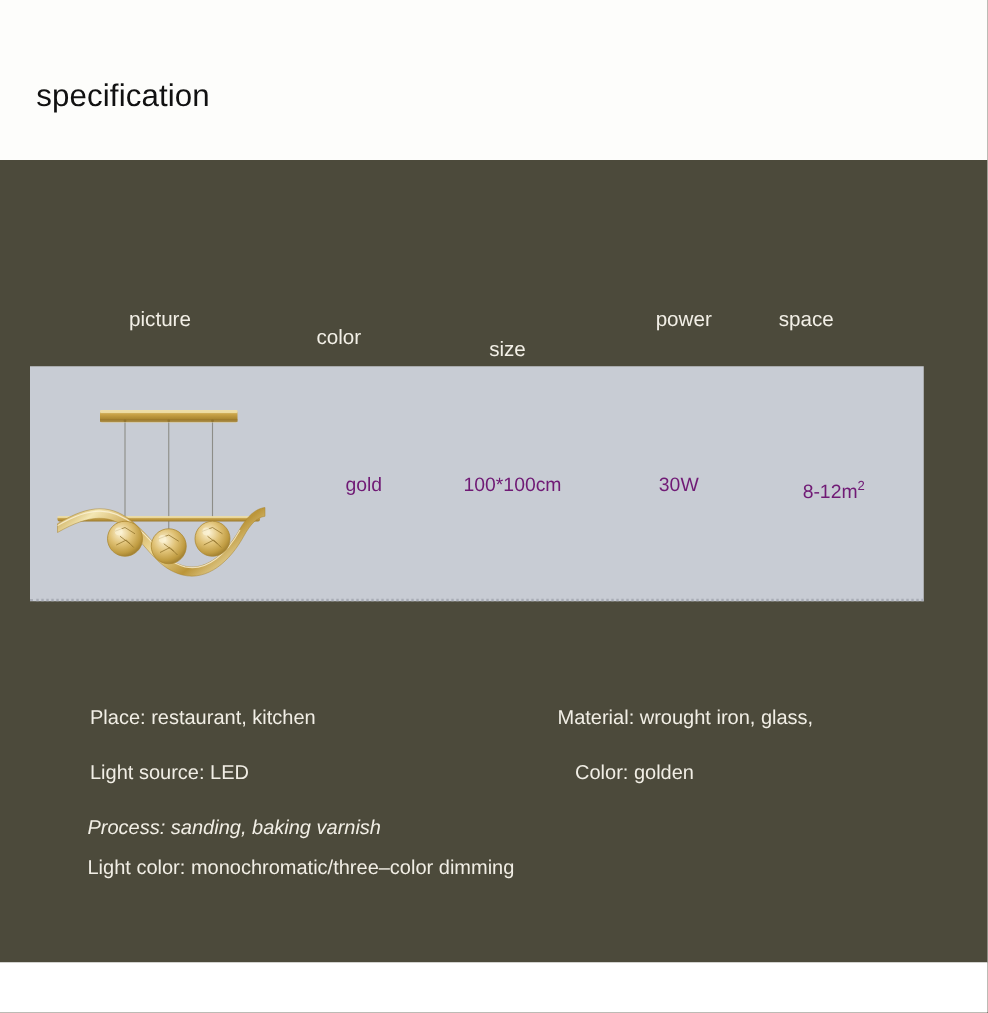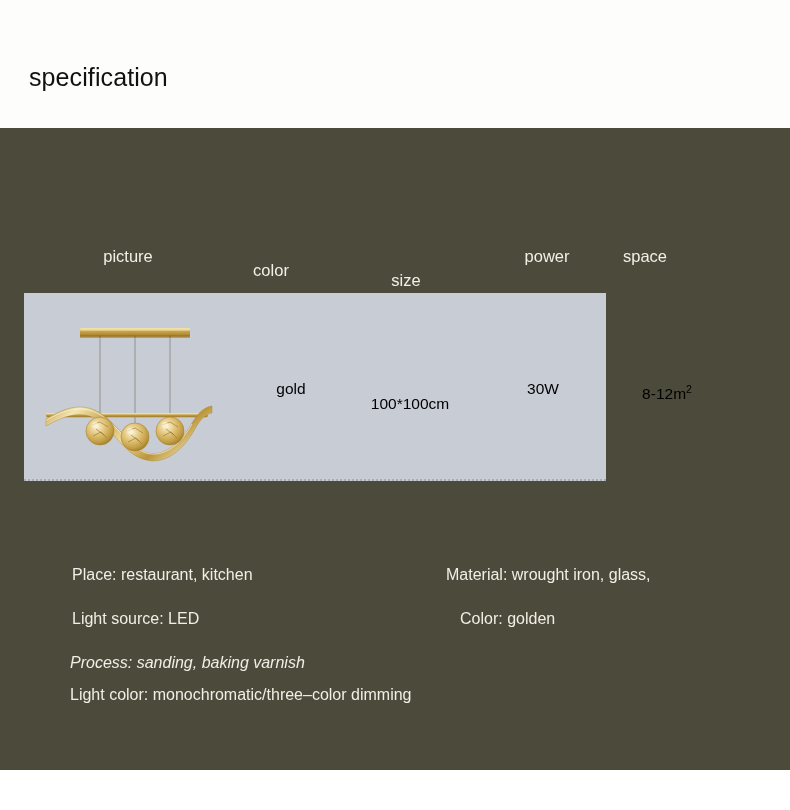--- a/index.html
+++ b/index.html
@@ -54,21 +54,21 @@
     width: 790px;
     height: 40px;
     background: #ffffff;
   }
 
   
   .spec-table {
     position: absolute;
     left: 24px;
     top: 245px;
-    width: 582px;
+    width: 715px;
   }
   .table-head {
     position: relative;
     height: 48px;
   }
   .th {
     position: absolute;
     top: 0;
     font-size: 16.5px;
     line-height: 22px;
@@ -88,27 +88,27 @@
     height: 188px;
     background: #c8ccd4;
     border-bottom: 2px dotted #a9adb6;
     box-sizing: border-box;
   }
   .td {
     position: absolute;
     top: 86px;
     font-size: 15.5px;
     line-height: 20px;
-    color: #000000;
+    color: #701a75;
     text-align: center;
     white-space: nowrap;
     transform: translateX(-50%);
   }
   .td-color { left: 267px; }
-  .td-size  { left: 386px; margin-top: 15px; }
+  .td-size  { left: 386px; }
   .td-power { left: 519px; }
   .td-space { left: 643px; }
   .td-space sup { font-size: 10.5px; vertical-align: super; }
 
   
   .product-cell {
     position: absolute;
     left: 8px;
     top: 10px;
     width: 220px;

